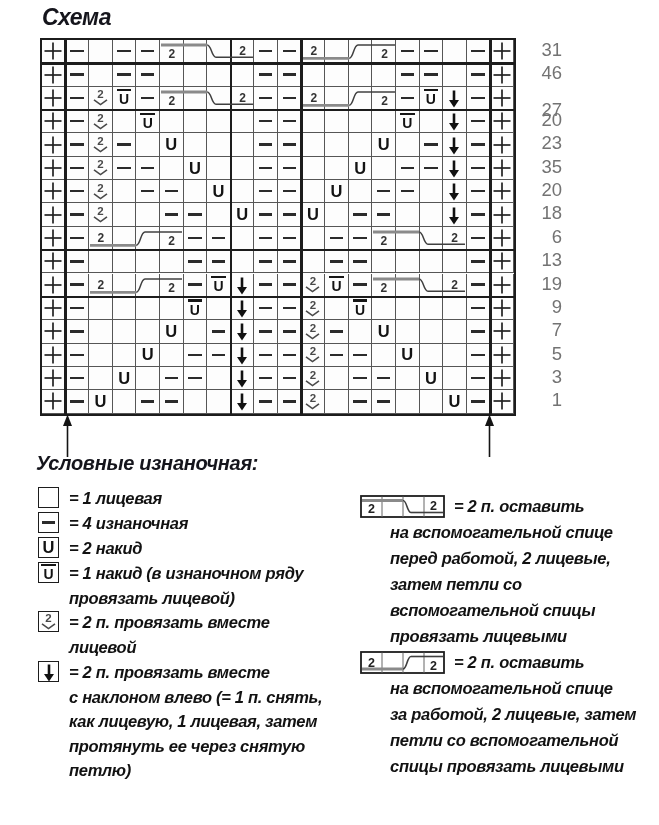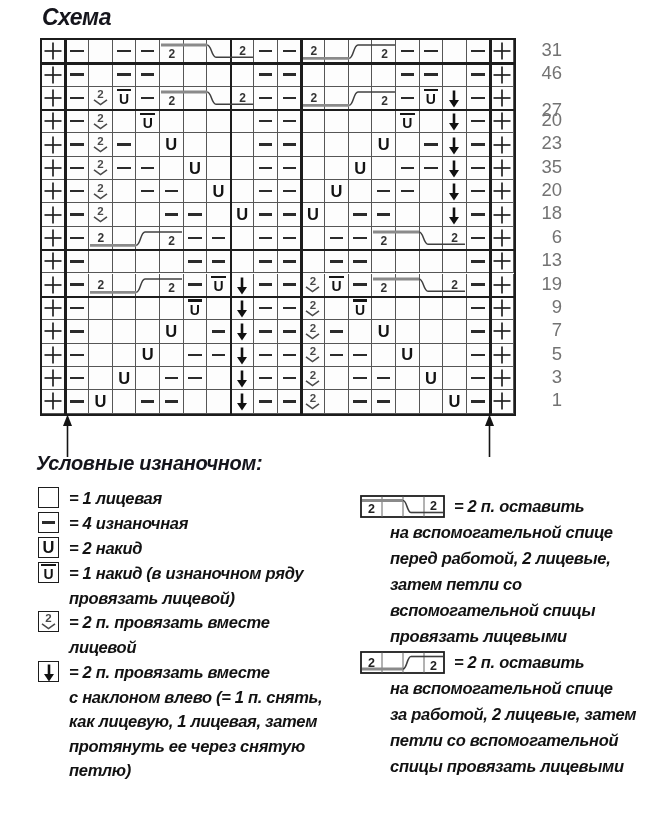--- a/index.html
+++ b/index.html
@@ -1054,21 +1054,21 @@
 
   <svg class="arrow" style="left:60px; top:414px;" width="15" height="44" viewBox="0 0 15 44">
     <polygon points="7.5,0.5 3,12 12,12" fill="#141414"></polygon>
     <line x1="7.5" y1="10" x2="7.5" y2="43" stroke="#141414" stroke-width="1.6"></line>
   </svg>
   <svg class="arrow" style="left:482px; top:414px;" width="15" height="44" viewBox="0 0 15 44">
     <polygon points="7.5,0.5 3,12 12,12" fill="#141414"></polygon>
     <line x1="7.5" y1="10" x2="7.5" y2="43" stroke="#141414" stroke-width="1.6"></line>
   </svg>
 
-  <h2 class="legend-title">Условные изнаночном:</h2>
+  <h2 class="legend-title">Условные изнаночная:</h2>
   <div id="legend-left">
       <div class="litem" style="left: 38px; top: 486px;">
         <div class="lbox"></div>
         <div class="ltext">= 1 лицевая</div>
       </div>
       <div class="litem" style="left: 38px; top: 511px;">
         <div class="lbox">
           <div class="dash"></div>
         </div>
         <div class="ltext">= 4 изнаночная</div>

